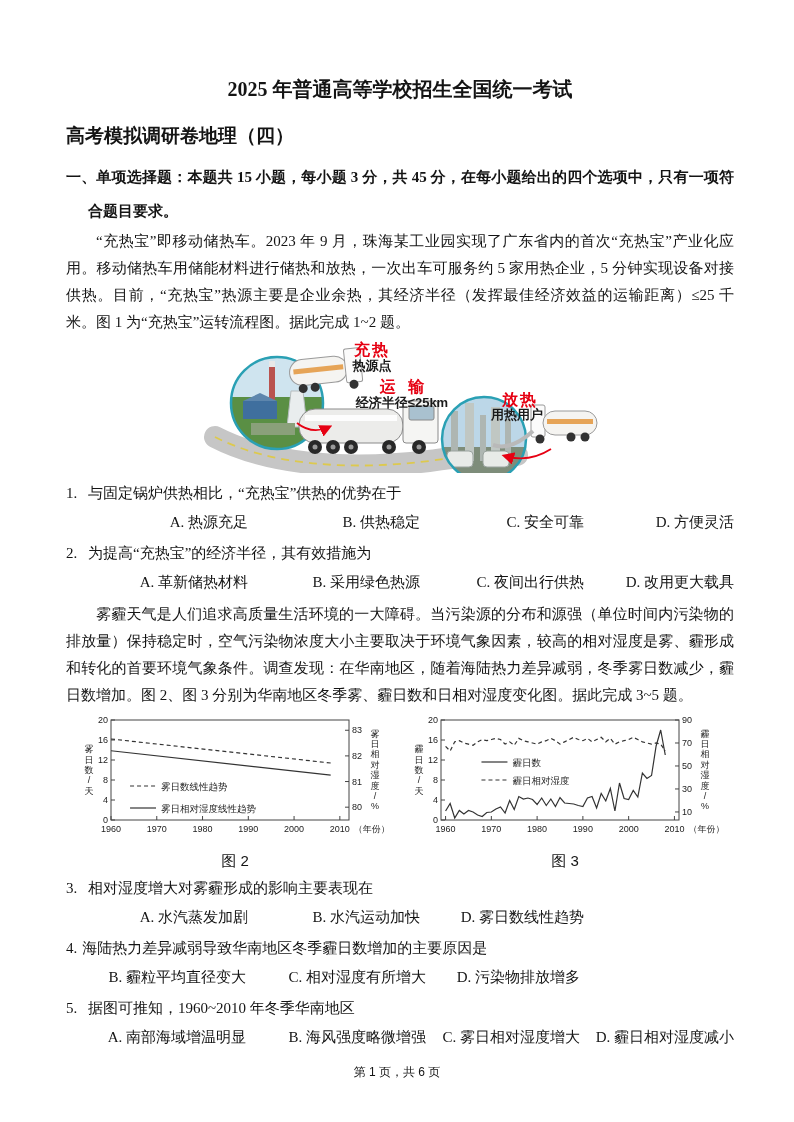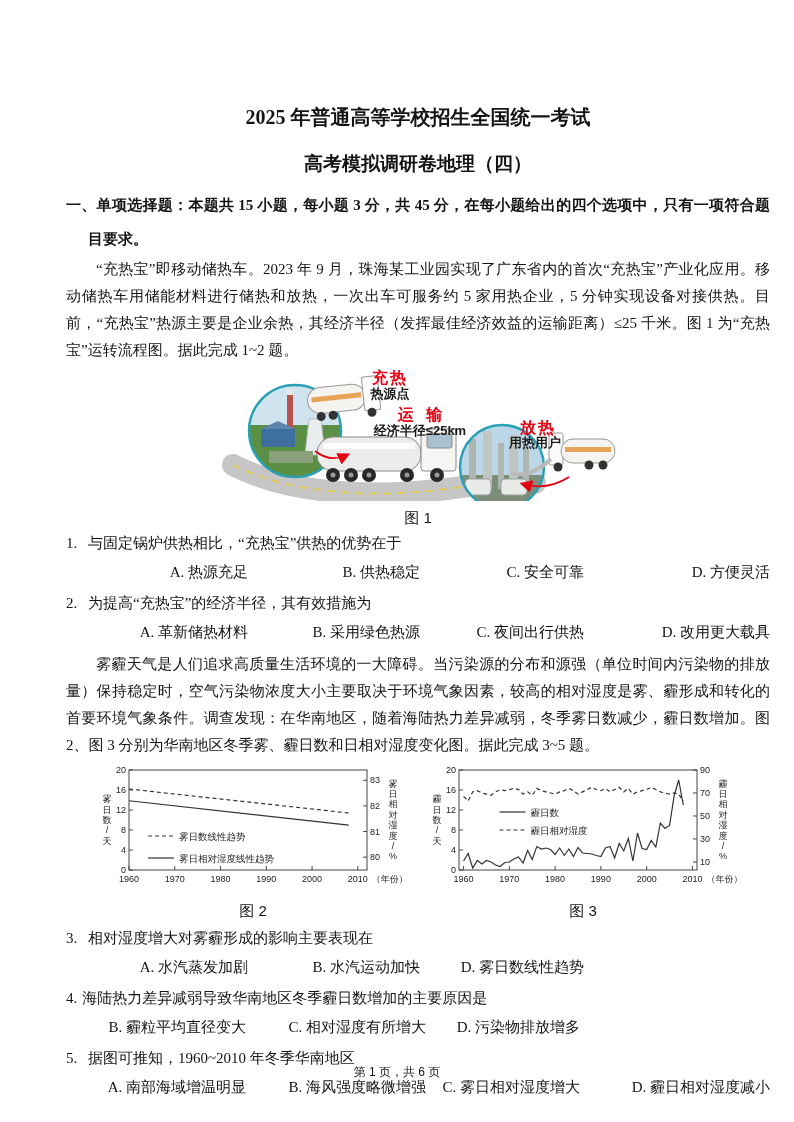--- a/index.html
+++ b/index.html
@@ -1,20 +1,20 @@
 <!DOCTYPE html>
 <html><head>
 <meta charset="utf-8">
 <style>
   html,body{margin:0;padding:0;background:#fff;}
   .page{position:relative;width:794px;height:1122px;background:#fff;overflow:hidden;
         font-family:"Liberation Serif","DejaVu Serif",serif;color:#141414;}
-  .content{padding:78px 24px 0 66px;margin-top:28px;}
+  .content{padding:78px 60px 0 66px;}
   .title{text-align:center;font-size:20px;font-weight:700;margin:0;line-height:22px;}
-  .subtitle{text-align:center;font-size:19px;font-weight:700;margin:25px 0 0;line-height:22px;}
+  .subtitle{font-size:19px;font-weight:700;margin:25px 0 0;line-height:22px;}
   .sec{font-weight:700;font-size:15px;line-height:34px;margin-top:13px;
        padding-left:22px;text-indent:-22px;text-align:justify;}
   .passage{font-size:15px;line-height:27px;text-align:justify;margin:0;text-indent:2em;}
   .figwrap{width:402px;margin:3px auto 0;}
   .figcap{text-align:center;font-size:15px;line-height:19px;margin-top:3px;
           font-family:"Liberation Sans","DejaVu Sans",sans-serif;}
   .q{display:flex;font-size:15px;line-height:29px;margin:0;}
   .qn{width:22px;flex:none;}
   .qn.inline{width:auto;margin-right:5px;}
   .qt{flex:1;}
@@ -129,21 +129,20 @@
         <path d="M 352,110 Q 330,124 306,117" fill="none" stroke="#e60012" stroke-width="1.8" marker-end="url(#arr)"></path>
 
         <text x="173" y="16" text-anchor="middle" class="fig1-label-red" letter-spacing="2">充热</text>
         <text x="173" y="31" text-anchor="middle" class="fig1-label-sub">热源点</text>
         <text x="205" y="53" text-anchor="middle" class="fig1-label-red" letter-spacing="4">运 输</text>
         <text x="203" y="68" text-anchor="middle" class="fig1-label-sub">经济半径≤25km</text>
         <text x="321" y="66" text-anchor="middle" class="fig1-label-red" letter-spacing="2">放热</text>
         <text x="318" y="80" text-anchor="middle" class="fig1-label-sub">用热用户</text>
       </svg>
     </div>
-    <div class="figcap">图 1</div>
 
     <div class="q mt2">
       <span class="qn">1.</span>
       <span class="qt">与固定锅炉供热相比，“充热宝”供热的优势在于</span>
     </div>
     <div class="opts g1">
       <span>A. 热源充足</span>
       <span>B. 供热稳定</span>
       <span>C. 安全可靠</span>
       <span>D. 方便灵活</span>

